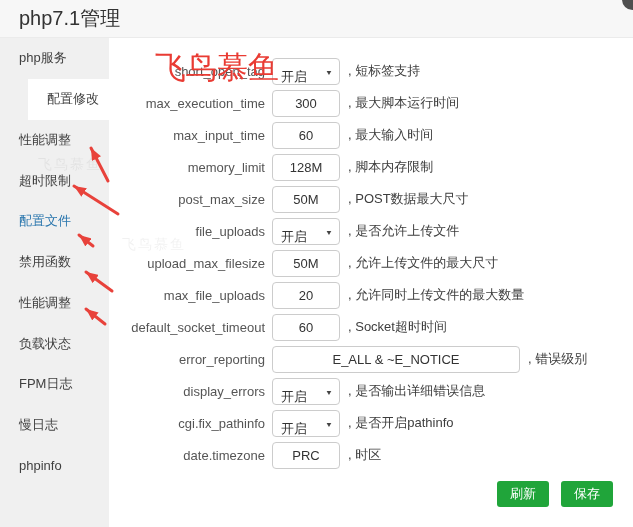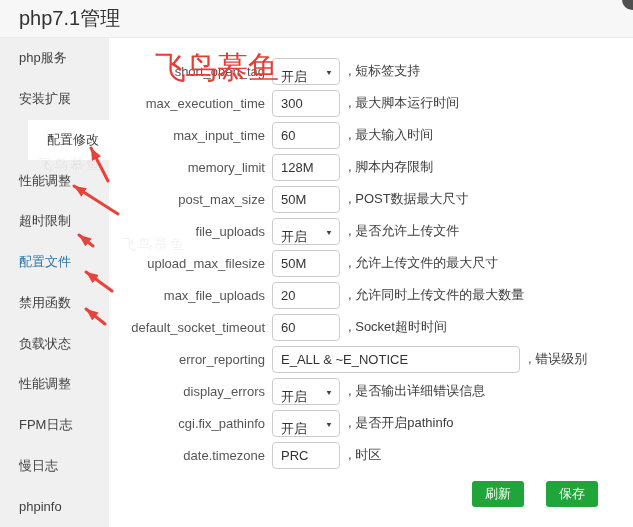--- a/index.html
+++ b/index.html
@@ -47,34 +47,35 @@
   .form-row { display: flex; align-items: center; height: 32px; }
   .form-label {
     width: 156px; flex: none; text-align: right; font-size: 13px; color: #555;
     white-space: nowrap;
   }
   .ctrl { margin-left: 7px; flex: none; }
   .text-input {
     width: 68px; height: 27px; border: 1px solid #ccc; border-radius: 4px;
     padding: 0 8px; font-size: 13px; color: #333; background: #fff; outline: none;
     font-family: "Liberation Sans", "DejaVu Sans", sans-serif;
+    text-align: center;
   }
   .text-input.wide { width: 248px; }
   .select-box {
     width: 68px; height: 27px; border: 1px solid #ccc; border-radius: 4px;
     background: #fff; display: flex; align-items: flex-start; justify-content: space-between;
     padding: 9px 6px 0 8px; cursor: pointer;
   }
   .select-value { font-size: 13px; color: #333; }
   .caret { font-size: 8px; color: #444; transform: scaleY(0.9); }
   .form-desc { margin-left: 8px; font-size: 13px; color: #3d3d3d; white-space: nowrap; }
   
   .button-row {
     position: absolute; left: 0; top: 443px; width: 524px;
-    display: flex; justify-content: flex-end; gap: 22px; padding-right: 35px;
+    display: flex; justify-content: flex-end; gap: 12px; padding-right: 20px;
   }
   .btn {
     background: #20a53a; color: #fff; border: none; border-radius: 3px;
     font-size: 13px; padding: 6px 13px; cursor: pointer; line-height: 14px;
     font-family: "Liberation Sans", "DejaVu Sans", sans-serif;
   }
   
   .arrows-overlay {
     position: absolute; left: 0; top: 0; width: 633px; height: 527px;
     z-index: 20; pointer-events: none;
@@ -85,28 +86,27 @@
 
 <div class="page">
 
   <div class="header">
     <div class="header-title">php7.1管理</div>
   </div>
   <div class="corner-circle"></div>
 
   <div class="sidebar">
     <div class="side-item">php服务</div>
-    <div class="side-item">安装扩展</div>
     <div class="side-item selected">配置修改</div>
     <div class="side-item">性能调整</div>
     <div class="side-item">超时限制</div>
     <div class="side-item link-blue">配置文件</div>
     <div class="side-item">禁用函数</div>
+    <div class="side-item">性能调整</div>
     <div class="side-item">负载状态</div>
-    <div class="side-item">性能调整</div>
     <div class="side-item">FPM日志</div>
     <div class="side-item">慢日志</div>
     <div class="side-item">phpinfo</div>
   </div>
 
   <div class="faint-watermark" style="left:38px; top:156px;">飞鸟慕鱼</div>
   <div class="faint-watermark" style="left:122px; top:236px;">飞鸟慕鱼</div>
 
   <div class="main">
     <div class="red-watermark">飞鸟慕鱼</div>

